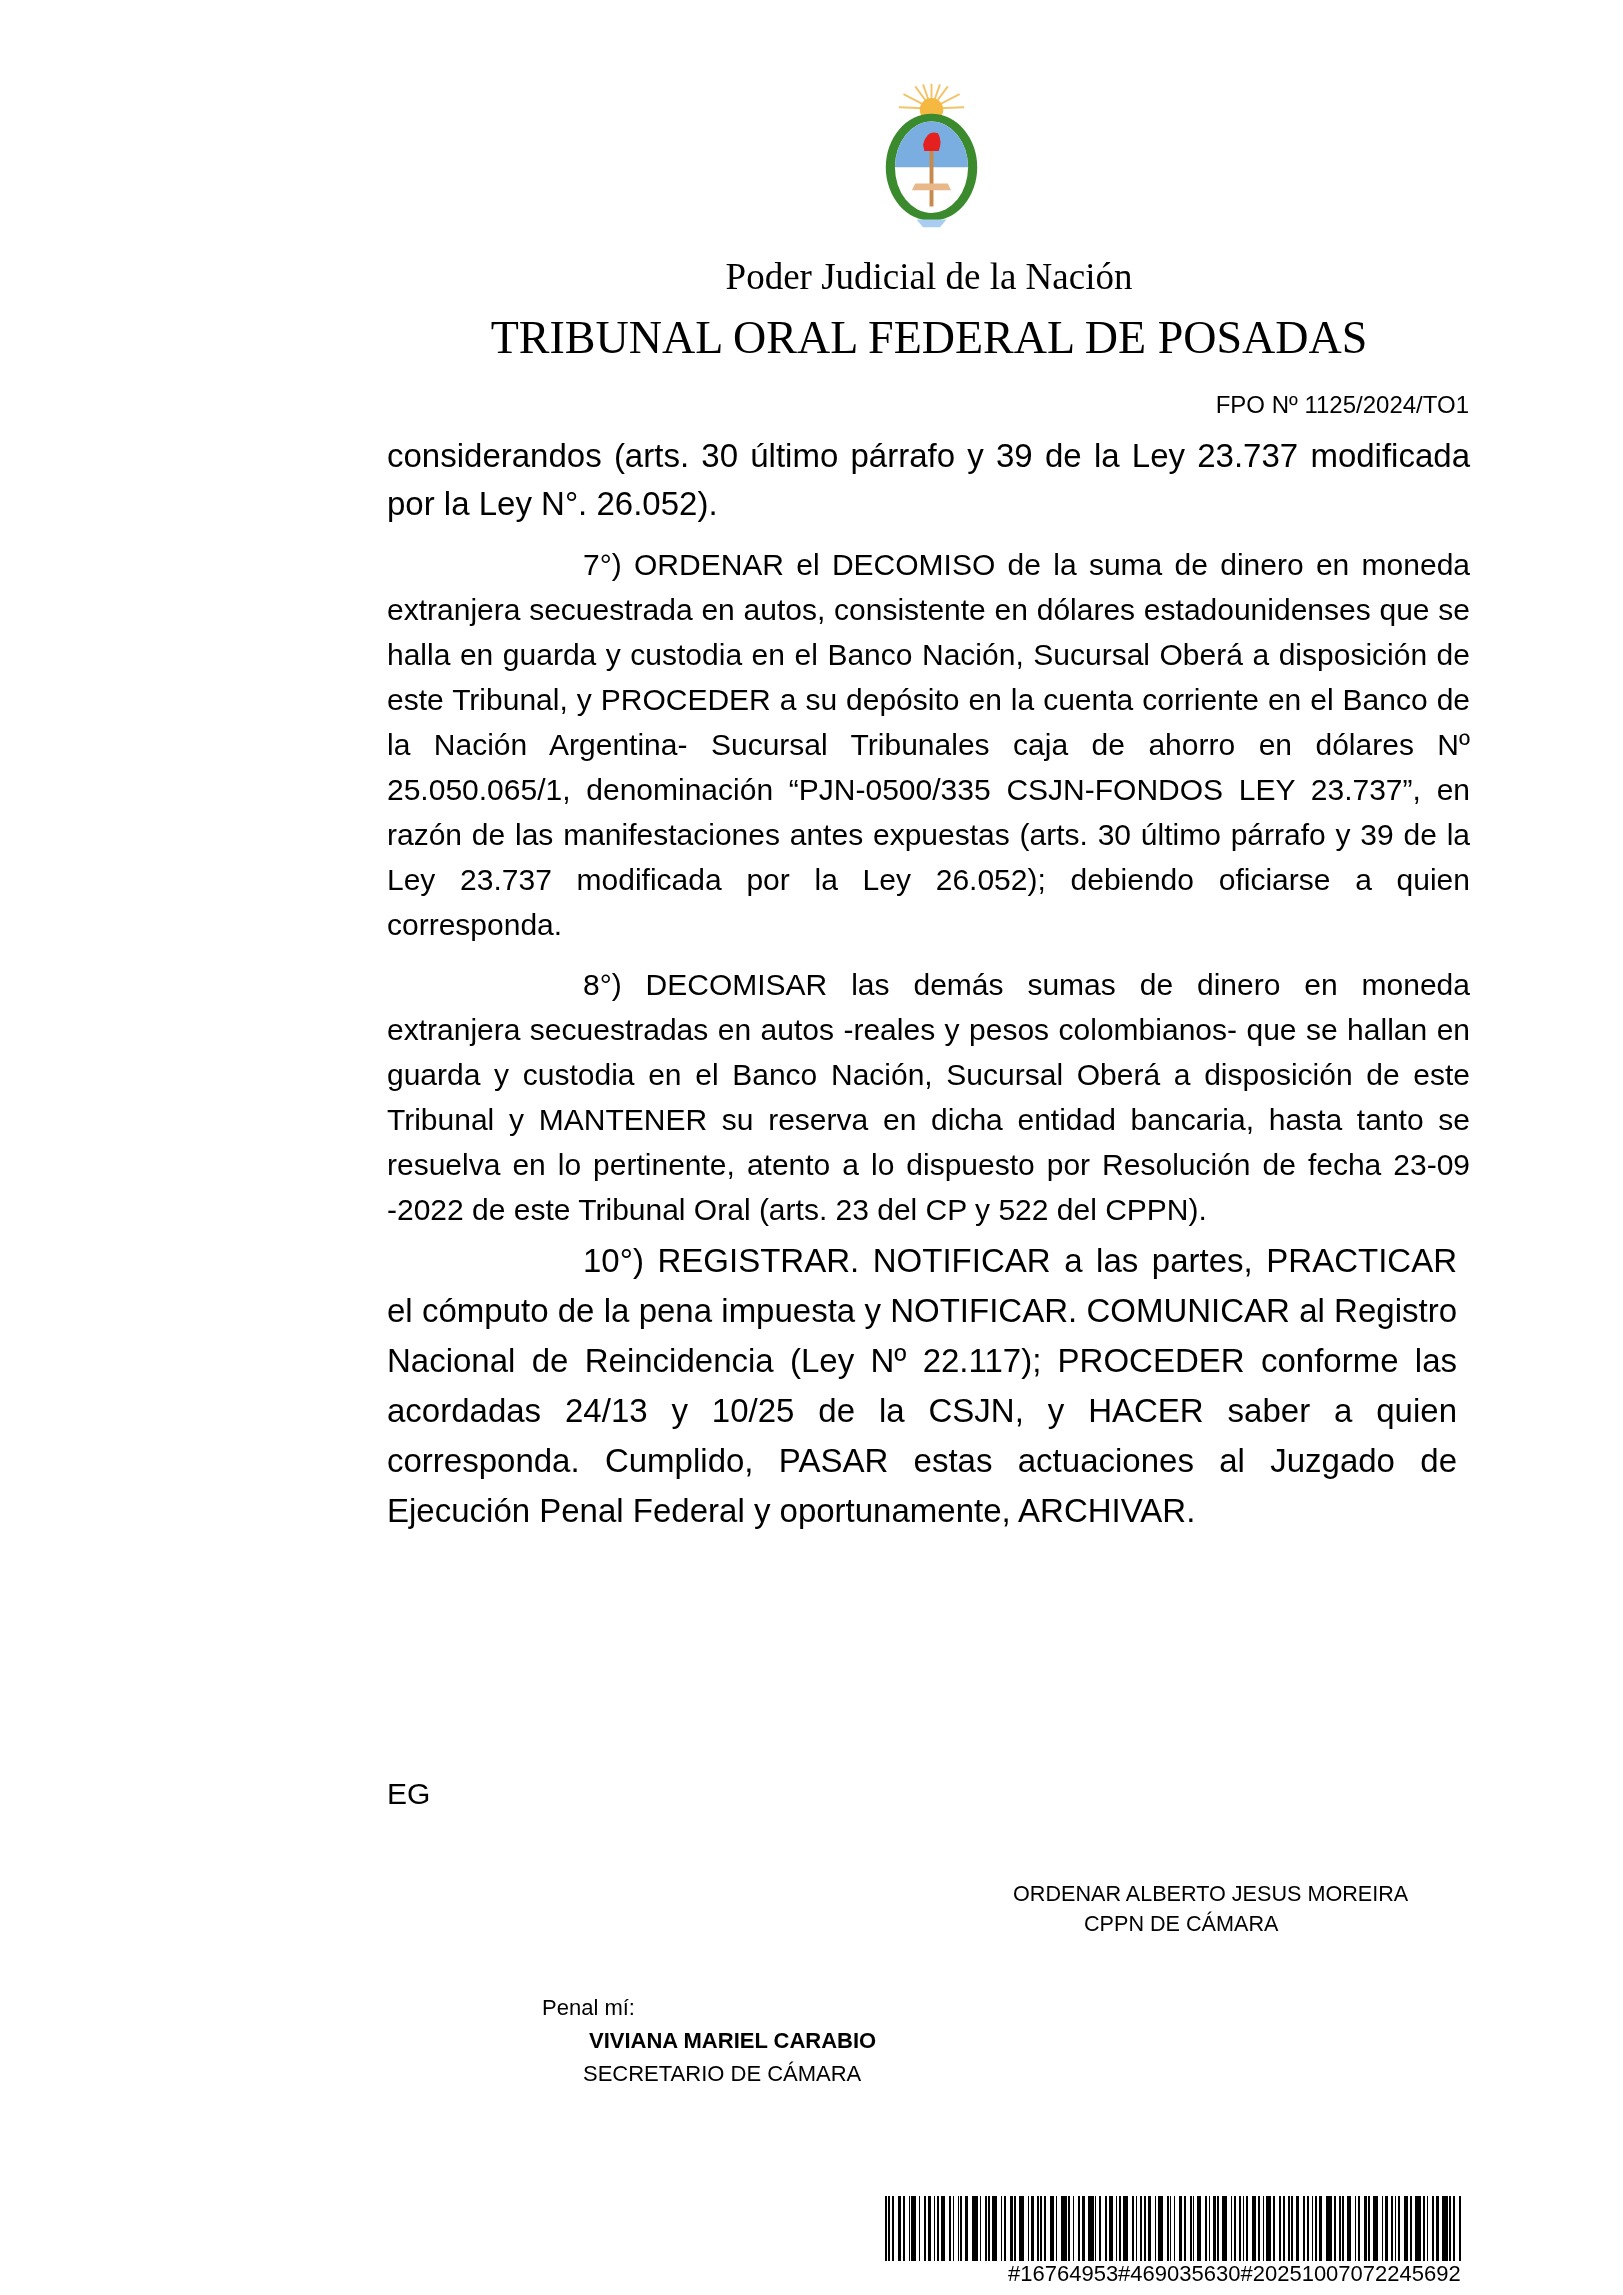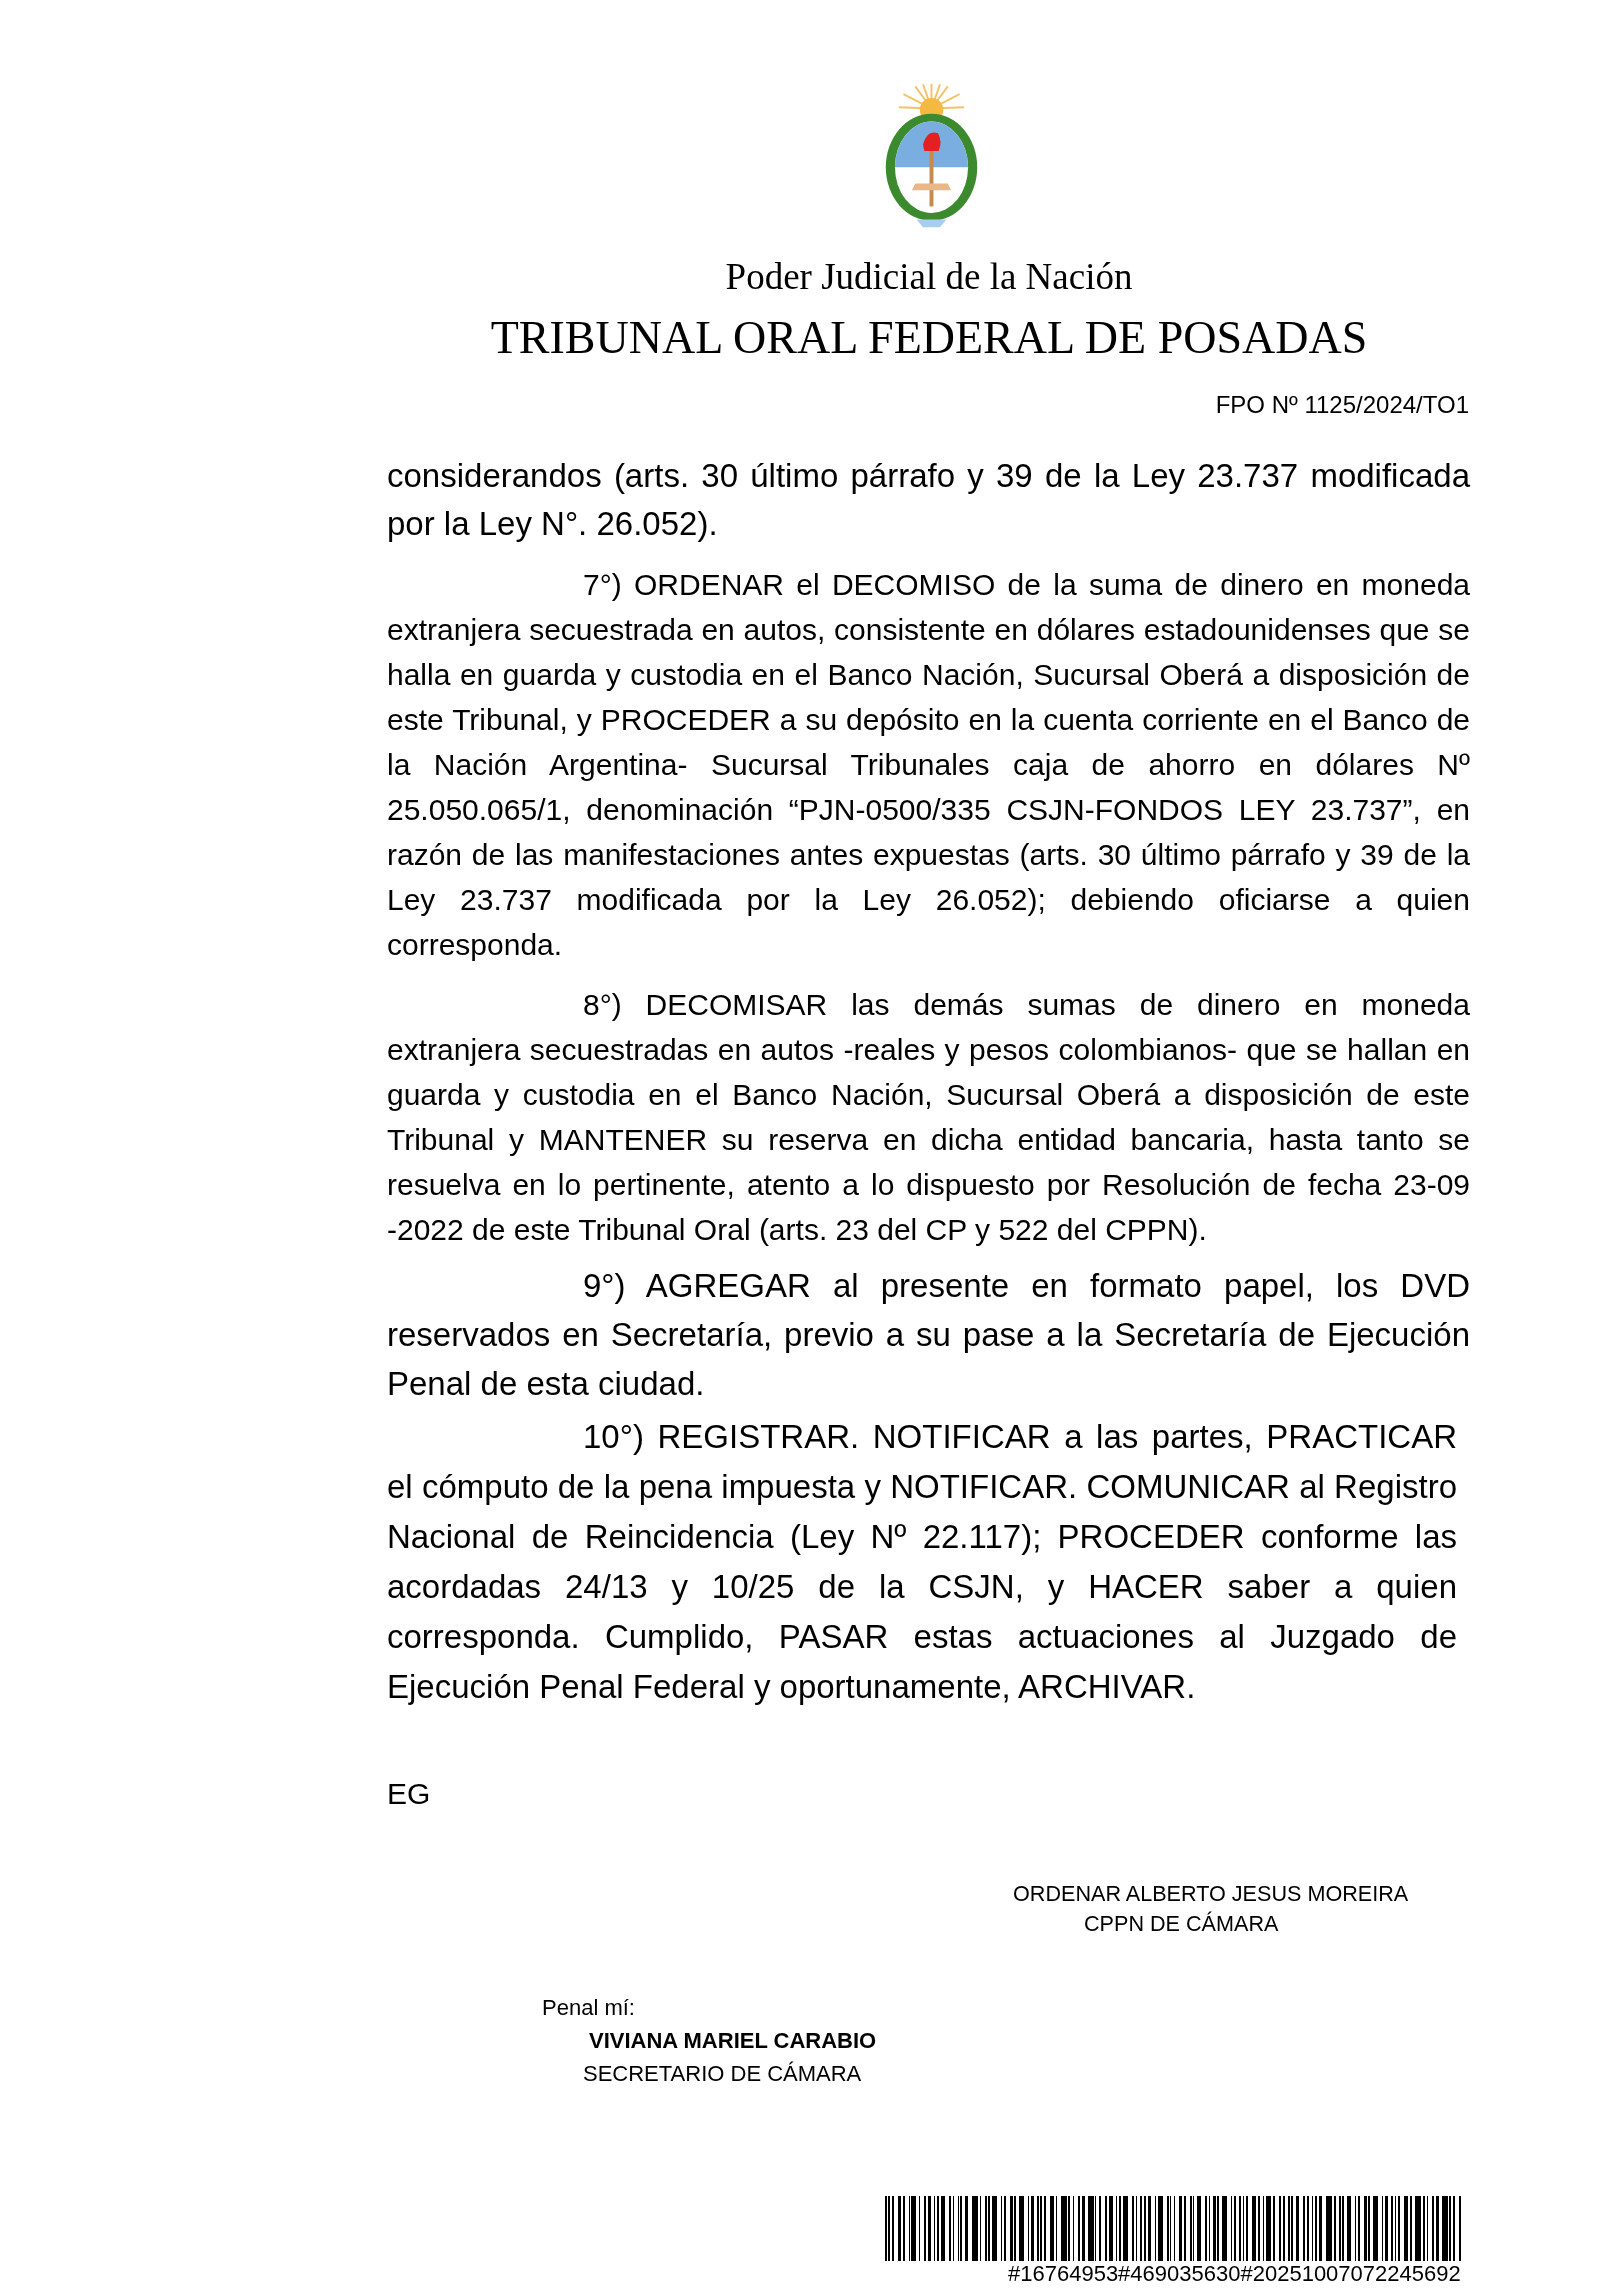--- a/index.html
+++ b/index.html
@@ -2,21 +2,21 @@
 <html style="font-size:10.5px"><head>
 <meta charset="utf-8">
 <style>
   html, body { margin:0; padding:0; background:#ffffff; }
   body { width:1623px; height:2295px; position:relative; overflow:hidden; color:#000; font-family:"Liberation Sans", sans-serif; }
   .abs { position:absolute; }
   .crest { left:876px; top:82px; width:111px; height:151px; }
   .hdr1 { left:0; width:1858px; top:254px; text-align:center; font-family:"Liberation Serif", serif; font-size:37px; line-height:46px; }
   .hdr2 { left:0; width:1858px; top:308px; text-align:center; font-family:"Liberation Serif", serif; font-size:46px; line-height:59px; }
   .fpo { right:154px; top:390px; font-size:24px; line-height:29px; }
-  .body { left:387px; width:1083px; top:452px; font-size:31px; }
+  .body { left:387px; width:1083px; top:432px; font-size:31px; }
   .para { text-align:justify; text-align-last:left; margin:0; }
   .p0 { line-height:48px; font-size:33px; }
   .p7, .p8 { line-height:45px; font-size:30px; margin-top:14.4px; }
   .p9 { line-height:49px; font-size:33px; margin-top:9.2px; }
   .p10 { line-height:50px; font-size:33px; margin-top:4px; width:1070px; }
   .indent { display:inline-block; width:196px; }
   .eg { left:387px; top:1777px; font-size:30px; }
   .sig1 { left:1013px; top:1879px; font-size:21.6px; line-height:30px; }
   .sig1 .t { padding-left:71px; display:block; }
   .sig2 { left:542px; top:1991px; font-size:22px; line-height:33px; }
@@ -52,21 +52,20 @@
 </svg>
 
 <div class="abs hdr1">Poder Judicial de la Nación</div>
 <div class="abs hdr2">TRIBUNAL ORAL FEDERAL DE POSADAS</div>
 <div class="abs fpo">FPO Nº 1125/2024/TO1</div>
 
 <div class="abs body">
   <p class="para p0">considerandos (arts. 30 último párrafo y 39 de la Ley 23.737 modificada por la Ley N°. 26.052).</p>
   <p class="para p7"><span class="indent"></span><span>7°) ORDENAR el DECOMISO de la suma de dinero en moneda extranjera secuestrada en autos, consistente en dólares estadounidenses que se halla en guarda y custodia en el Banco Nación, Sucursal Oberá a disposición de este Tribunal, y PROCEDER a su depósito en la cuenta corriente en el Banco de la Nación Argentina- Sucursal Tribunales caja de ahorro en dólares Nº 25.050.065/1, denominación “PJN-0500/335 CSJN-FONDOS LEY 23.737”, en razón de las manifestaciones antes expuestas (arts. 30 último párrafo y 39 de la Ley 23.737 modificada por la Ley 26.052); debiendo oficiarse a quien corresponda.</span></p>
   <p class="para p8"><span class="indent"></span><span>8°) DECOMISAR las demás sumas de dinero en moneda extranjera secuestradas en autos -reales y pesos colombianos- que se hallan en guarda y custodia en el Banco Nación, Sucursal Oberá a disposición de este Tribunal y MANTENER su reserva en dicha entidad bancaria, hasta tanto se resuelva en lo pertinente, atento a lo dispuesto por Resolución de fecha 23-09 -2022 de este Tribunal Oral (arts. 23 del CP y 522 del CPPN).</span></p>
-  <p class="para p9"><span class="indent"></span><span>9°) AGREGAR al presente en formato papel, los DVD reservados en Secretaría, previo a su pase a la Secretaría de Ejecución Penal de esta ciudad.</span></p>
   <p class="para p10"><span class="indent"></span><span>10°) REGISTRAR. NOTIFICAR a las partes, PRACTICAR el cómputo de la pena impuesta y NOTIFICAR. COMUNICAR al Registro Nacional de Reincidencia (Ley Nº 22.117); PROCEDER conforme las acordadas 24/13 y 10/25 de la CSJN, y HACER saber a quien corresponda. Cumplido, PASAR estas actuaciones al Juzgado de Ejecución Penal Federal y oportunamente, ARCHIVAR.</span></p>
 </div>
 
 <div class="abs eg">EG</div>
 
 <div class="abs sig1">
   <span>ORDENAR ALBERTO JESUS MOREIRA</span>
   <span class="t">CPPN DE CÁMARA</span>
 </div>
 

